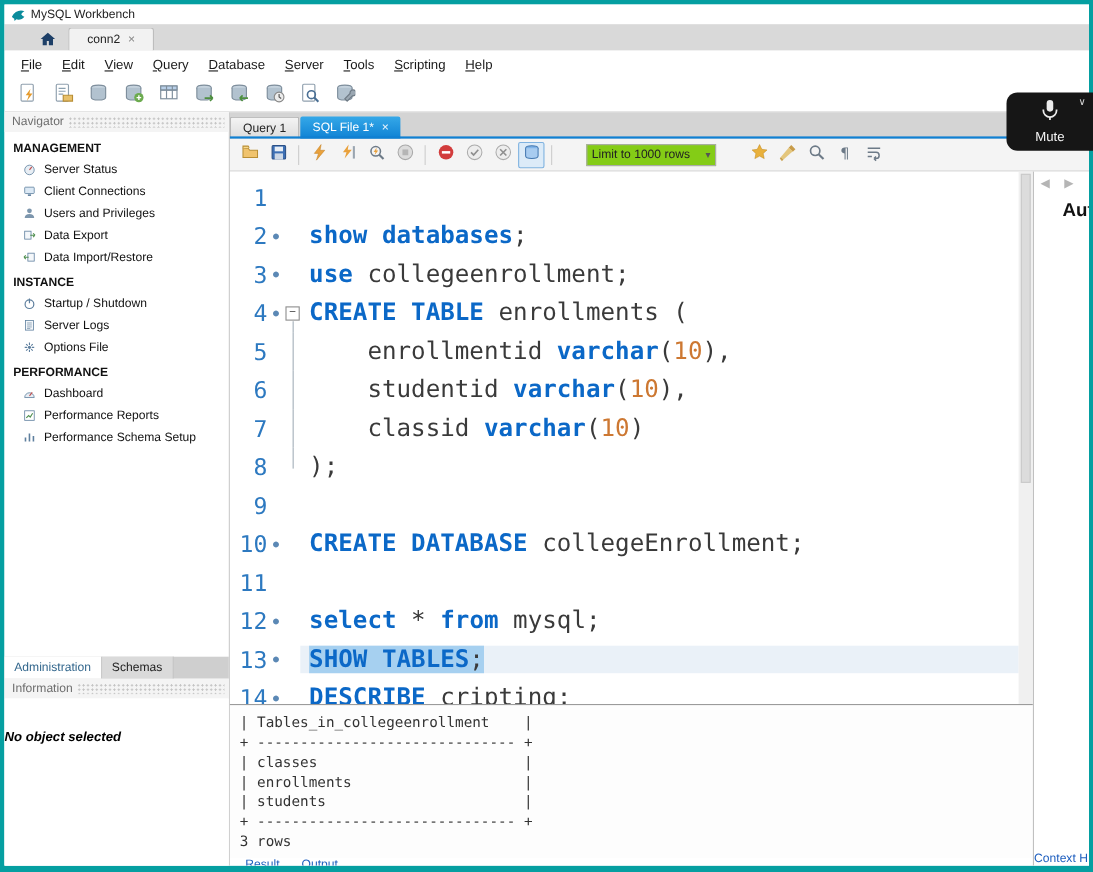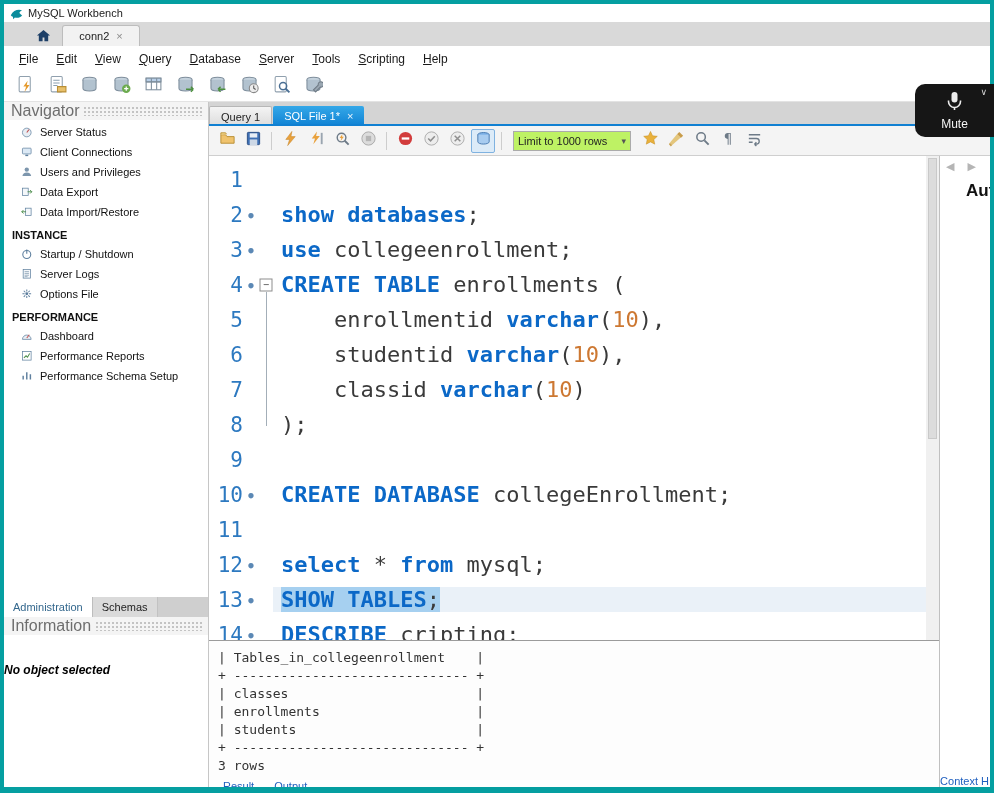--- a/index.html
+++ b/index.html
@@ -34,21 +34,21 @@
                  border-bottom:1px solid #e3e3e3; flex:none; }
   .tool-btn { width:26px; height:26px; display:flex; align-items:center; justify-content:center; }
   .tool-btn svg { width:19px; height:19px; }
 
   
   .content { flex:1; display:flex; min-height:0; }
 
   
   .sidebar { width:205px; border-right:1px solid #c6c6c6; background:#fff; display:flex; flex-direction:column; flex:none; }
   .panel-header { height:18px; background:#f4f4f4; display:flex; align-items:center; flex:none; }
-  .panel-header .lbl { font-size:16px; color:#6e6e6e; padding:0 4px 0 7px; white-space:nowrap; }
+  .panel-header .lbl { font-size:11px; color:#6e6e6e; padding:0 4px 0 7px; white-space:nowrap; }
   .panel-header .dots { flex:1; height:10px; margin-right:4px;
        background-image:radial-gradient(#c3c3c3 1px, transparent 1.1px); background-size:4px 4px; }
   .nav-sections { flex:none; padding-top:2px; }
   .nav-heading { font-size:11px; font-weight:bold; color:#111; padding:7px 0 3px 8px; }
   .nav-item { height:20px; display:flex; align-items:center; gap:6px; padding-left:16px; font-size:11px; color:#111; }
   .nav-ic { width:14px; height:14px; flex:none; display:flex; align-items:center; justify-content:center; }
   .nav-ic svg { width:13px; height:13px; }
   .side-spacer { flex:1; }
   .admin-tabs { height:20px; background:#cfcfcf; display:flex; align-items:stretch; flex:none; }
   .admin-tab { font-size:11px; display:flex; align-items:center; padding:0 9px; }
@@ -67,21 +67,21 @@
   .ed-tab.active { background:linear-gradient(#35a8e8,#0f82d4); color:#fff; }
   .ed-tab .tclose { font-size:11px; }
   .ed-tab.active .tclose { color:#eaf4fc; }
 
   .sqltoolbar { height:30px; background:#f4f4f4; border-bottom:1px solid #cfcfcf; display:flex; align-items:center;
                 gap:2px; padding-left:6px; flex:none; }
   .sbtn { width:24px; height:24px; display:flex; align-items:center; justify-content:center; border-radius:2px; }
   .sbtn svg { width:17px; height:17px; }
   .sbtn.pressed { background:#dcebf8; border:1px solid #7fb2e0; }
   .vsep { width:1px; height:18px; background:#cdcdcd; margin:0 4px; flex:none; }
-  .limit-select { height:20px; width:118px; background:#bef264; border:1px solid #ababab; margin:0 5px;
+  .limit-select { height:20px; width:118px; background:#84cc16; border:1px solid #ababab; margin:0 25px;
                   display:flex; align-items:center; font-size:11px; color:#222; padding:0 4px; }
   .limit-select .caret { margin-left:auto; color:#555; font-size:9px; }
 
   .editor-body { flex:1; display:flex; min-height:0; }
   .main-col { flex:1; display:flex; flex-direction:column; min-width:0; }
 
   
   .code-viewport { flex:1; overflow:hidden; position:relative; background:#fff; padding:6px 13px 0 0;
                    font-family:"DejaVu Sans Mono", monospace; }
   .code-line { display:flex; align-items:center; height:35px; }
@@ -237,20 +237,21 @@
       </div>
 
     <div class="content">
 
       <div class="sidebar">
         <div class="panel-header">
           <span class="lbl">Navigator</span>
           <span class="dots"></span>
         </div>
         <div class="nav-sections">
+            <div class="nav-heading">MANAGEMENT</div>
             <div class="nav-item">
               <span class="nav-ic">
                 <svg viewBox="0 0 18 18">
                   <circle cx="8" cy="9" r="6" fill="#e8eef4" stroke="#5e7f9e"></circle>
                   <path d="M8 9l3-4" stroke="#c05050" stroke-width="1.5" fill="none"></path>
                 </svg>
               </span>
               <span class="nav-lbl">Server Status</span>
             </div>
             <div class="nav-item">

